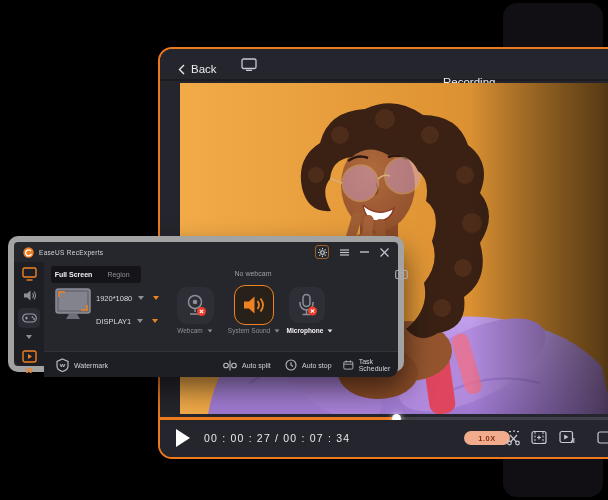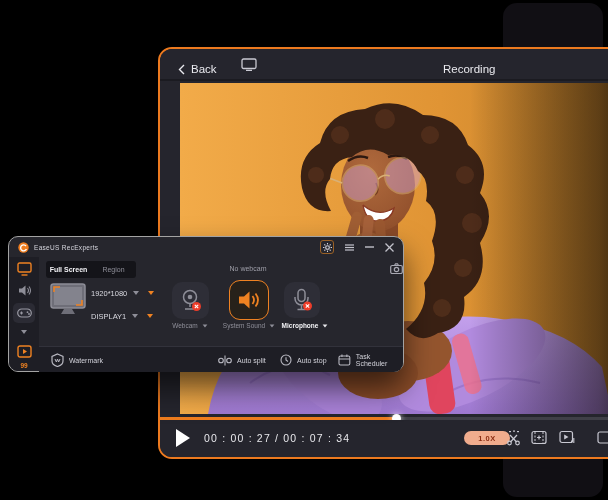--- a/index.html
+++ b/index.html
@@ -12,41 +12,41 @@
   .backdrop{left:503px;top:3px;width:100px;height:494px;background:#110f14;border-radius:14px;}
 
   
   .main-window{left:158px;top:47px;width:498px;height:412px;background:#25252d;
                border:2px solid #ed7a1f;border-radius:14px;overflow:hidden;}
   .win-topbar{left:0;right:0;top:0;height:32px;display:flex;align-items:center;
               background:#25252d;border-bottom:2px solid #1b1b21;}
   .back-btn{display:flex;align-items:center;gap:6px;margin-left:18px;color:#e9e9ee;
             font-size:11.5px;cursor:default;margin-top:10px;}
   .cast-icon{margin-left:24px;display:flex;}
-  .win-title{left:283px;top:14px;font-size:11.5px;color:#e9e9ee;}
+  .win-title{left:283px;top:27px;font-size:11.5px;color:#e9e9ee;}
 
   .video-area{left:20px;top:34px;width:474px;height:331px;overflow:hidden;background:#d98f31;}
 
   .seekbar{left:0;right:0;top:368px;height:3px;background:#3f3f47;}
   .seek-fill{position:absolute;left:0;top:0;height:3px;background:#ee7c1e;}
   .seek-dot{position:absolute;right:-4px;top:-3px;width:9px;height:9px;border-radius:50%;
             background:#fff;box-shadow:0 0 6px rgba(255,255,255,.8);}
 
   .playbar{left:0;right:0;top:371px;height:37px;background:#25252d;}
   .play-btn{left:16px;top:9px;width:0;height:0;border-left:14px solid #fff;
             border-top:9px solid transparent;border-bottom:9px solid transparent;}
   .time-label{left:44px;top:0;height:37px;line-height:37px;font-size:10.5px;
               color:#e8e8ec;letter-spacing:1.2px;}
   .speed-pill{left:304px;top:11px;width:46px;height:14px;border-radius:8px;background:#f0ac8d;
               color:#8c3015;font-size:7.5px;font-weight:bold;display:flex;align-items:center;
               justify-content:center;letter-spacing:.5px;}
   .pb-icon{top:10px;display:flex;}
 
   
-  .panel{left:8px;top:236px;width:396px;height:136px;background:#26262d;border:1px solid #a3a3a3;
+  .panel{left:8px;top:236px;width:396px;height:136px;background:#26262d;border:6px solid #a3a3a3;
          border-radius:10px;box-shadow:0 16px 30px rgba(0,0,0,.6);}
   .panel-titlebar{left:0;right:0;top:0;height:20px;display:flex;align-items:center;padding:0 9px;}
   .app-name{margin-left:5px;font-size:6.5px;color:#d6d6de;letter-spacing:.3px;}
   .tb-spacer{flex:1;}
   .tb-btn{display:flex;align-items:center;justify-content:center;margin-left:11px;}
   .gear-box{width:14px;height:14px;border:1px solid #9a6126;border-radius:3px;}
 
   .panel-sidebar{left:0;top:20px;bottom:0;width:30px;background:#1e1e25;border-radius:0 0 0 9px;}
   .sb-icon{left:7px;display:flex;justify-content:center;width:16px;}
   .gamepad-box{left:4px;top:46px;width:22px;height:20px;background:#2b2b34;border-radius:5px;

